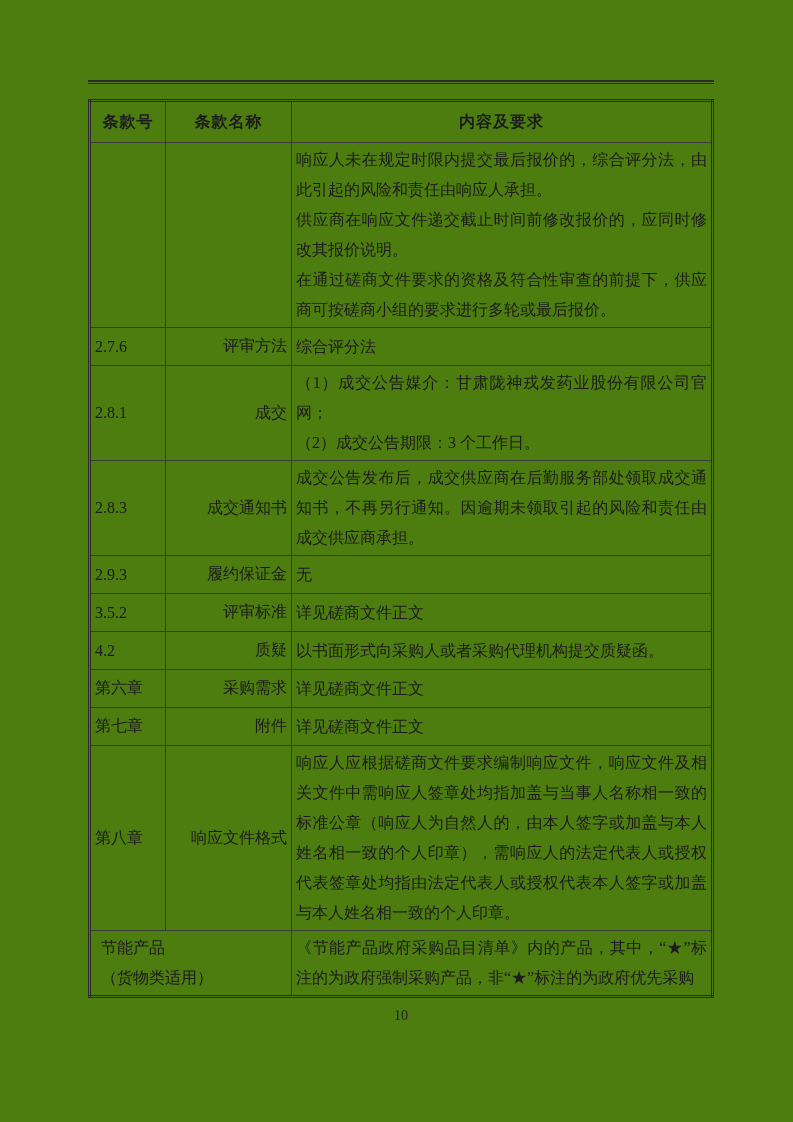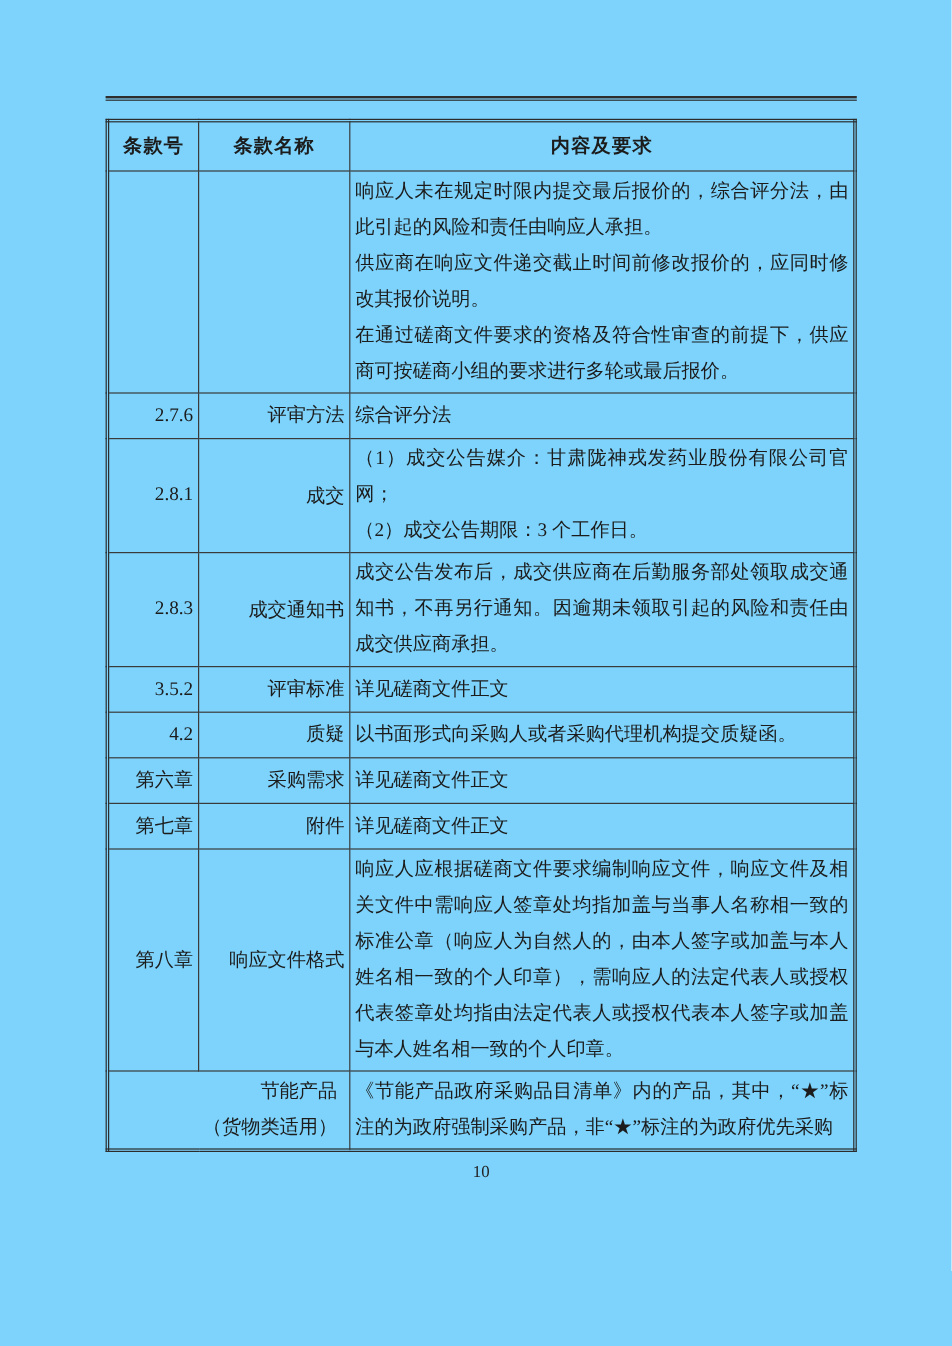--- a/index.html
+++ b/index.html
@@ -6,21 +6,21 @@
 
   html, body {
     background: #ffffff;
     font-family: "Liberation Serif", "DejaVu Serif", serif;
   }
 
   .page {
     position: relative;
     width: 793px;
     height: 1122px;
-    background: #7dd3fc;
+    background: #4d7c0f;
     color: #1c1c1c;
     overflow: hidden;
   }
 
   .content {
     position: absolute;
     top: 80px;
     left: 88px;
     width: 626px;
   }
@@ -58,21 +58,21 @@
     text-align: center;
     font-weight: bold;
     letter-spacing: 1px;
   }
 
   table.doc-table td {
     height: 38px;
     padding: 2px 4px;
   }
 
-  td.cell-no   { text-align: right; }
+  td.cell-no   { text-align: left; }
   td.cell-name { text-align: right; }
 
   td.cell-no.merged {
     white-space: pre-line;
     line-height: 30px;
     padding: 2px 10px;
   }
 
   td.cell-content {
     text-align: justify;
@@ -133,20 +133,27 @@
             </td>
           </tr>
           <tr>
             <td class="cell-no">2.8.3</td>
             <td class="cell-name">成交通知书</td>
             <td class="cell-content">
               <p>成交公告发布后，成交供应商在后勤服务部处领取成交通知书，不再另行通知。因逾期未领取引起的风险和责任由成交供应商承担。</p>
             </td>
           </tr>
           <tr>
+            <td class="cell-no">2.9.3</td>
+            <td class="cell-name">履约保证金</td>
+            <td class="cell-content">
+              <p>无</p>
+            </td>
+          </tr>
+          <tr>
             <td class="cell-no">3.5.2</td>
             <td class="cell-name">评审标准</td>
             <td class="cell-content">
               <p>详见磋商文件正文</p>
             </td>
           </tr>
           <tr>
             <td class="cell-no">4.2</td>
             <td class="cell-name">质疑</td>
             <td class="cell-content">

